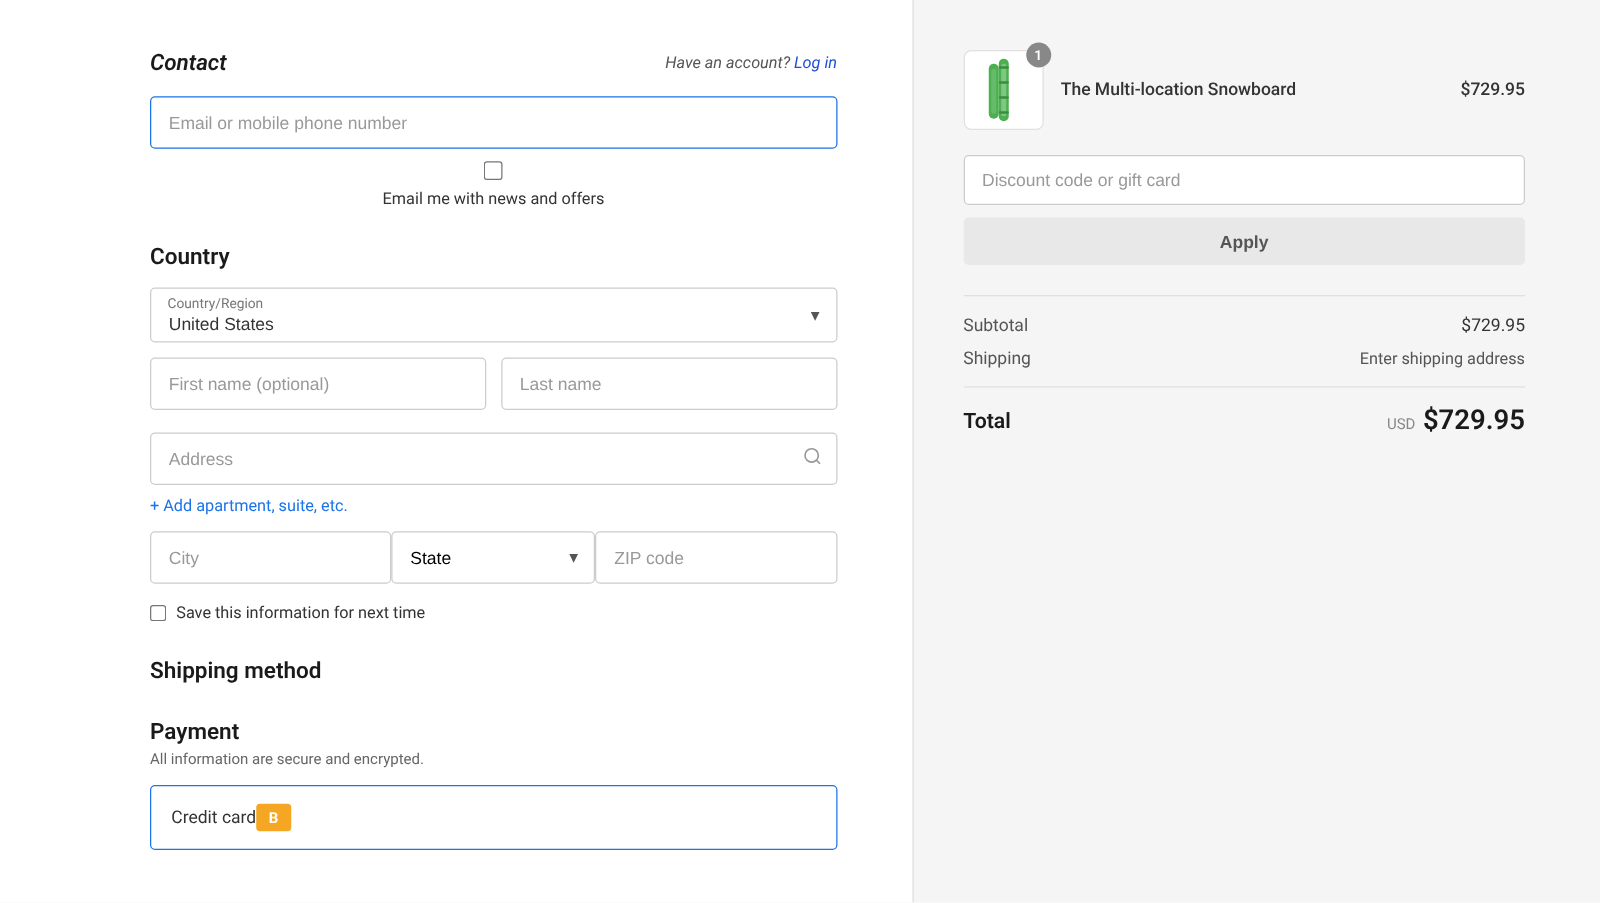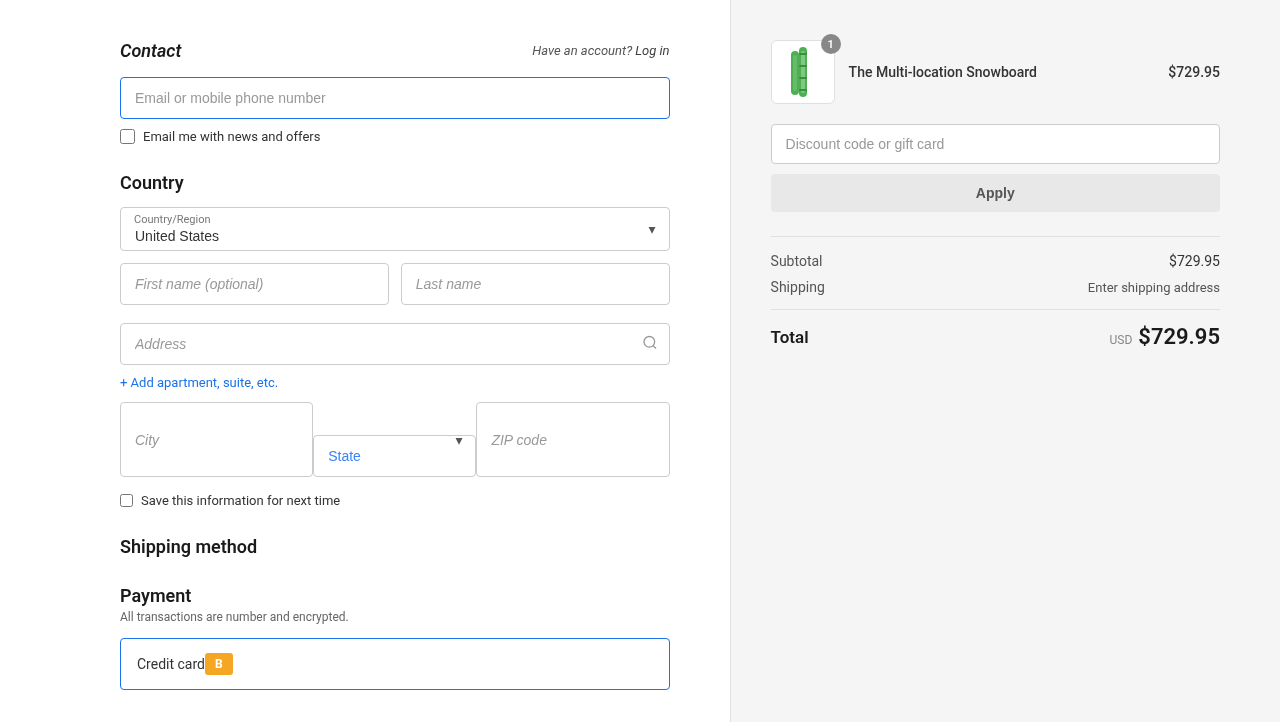--- a/index.html
+++ b/index.html
@@ -35,45 +35,45 @@
     .section-title {
       font-size: 18px;
       font-weight: 600;
       color: #1a1a1a;
     }
     .have-account {
       font-size: 13px;
       color: #555;
     }
     .have-account a {
-      color: #404040;
+      color: #1d4ed8;
       text-decoration: none;
     }
 
     .form-input {
       width: 100%;
       padding: 12px 14px;
       border: 1.5px solid #1a73e8;
       border-radius: 4px;
       font-size: 14px;
       color: #333;
       outline: none;
       background: #fff;
     }
     .form-input::placeholder { color: #999; }
     .form-input.normal {
       border-color: #ccc;
-      font-style: italic;
     }
 
     .checkbox-row {
       display: flex;
       align-items: center;
       gap: 8px;
       margin-top: 10px;
+      flex-direction: column;
     }
     .checkbox-row input[type="checkbox"] {
       width: 15px;
       height: 15px;
       accent-color: #333;
     }
     .checkbox-label {
       font-size: 13px;
       color: #333;
     }
@@ -152,26 +152,25 @@
     .state-select-wrapper {
       flex: 1;
       position: relative;
     }
     .state-select-wrapper select {
       width: 100%;
       padding: 12px 30px 12px 14px;
       border: 1.5px solid #ccc;
       border-radius: 4px;
       font-size: 14px;
-      color: #3b82f6;
+      color: #000000;
       appearance: none;
       background: #fff;
       cursor: pointer;
       outline: none;
-      margin-top: 33px;
     }
     .zip-input { flex: 1; }
 
     .save-info-row {
       display: flex;
       align-items: center;
       gap: 8px;
       margin-top: 16px;
     }
 
@@ -415,21 +414,21 @@
   </div>
 
   
   <div class="shipping-method-section">
     <h2 class="section-title">Shipping method</h2>
   </div>
 
   
   <div class="payment-section">
     <h2 class="section-title">Payment</h2>
-    <p class="payment-subtitle">All transactions are number and encrypted.</p>
+    <p class="payment-subtitle">All information are secure and encrypted.</p>
     <div class="credit-card-row">
       <span class="credit-card-label">Credit card</span>
       <span class="braintree-badge">B</span>
     </div>
   </div>
 
 </div>
 
 <div class="right-panel">
 

